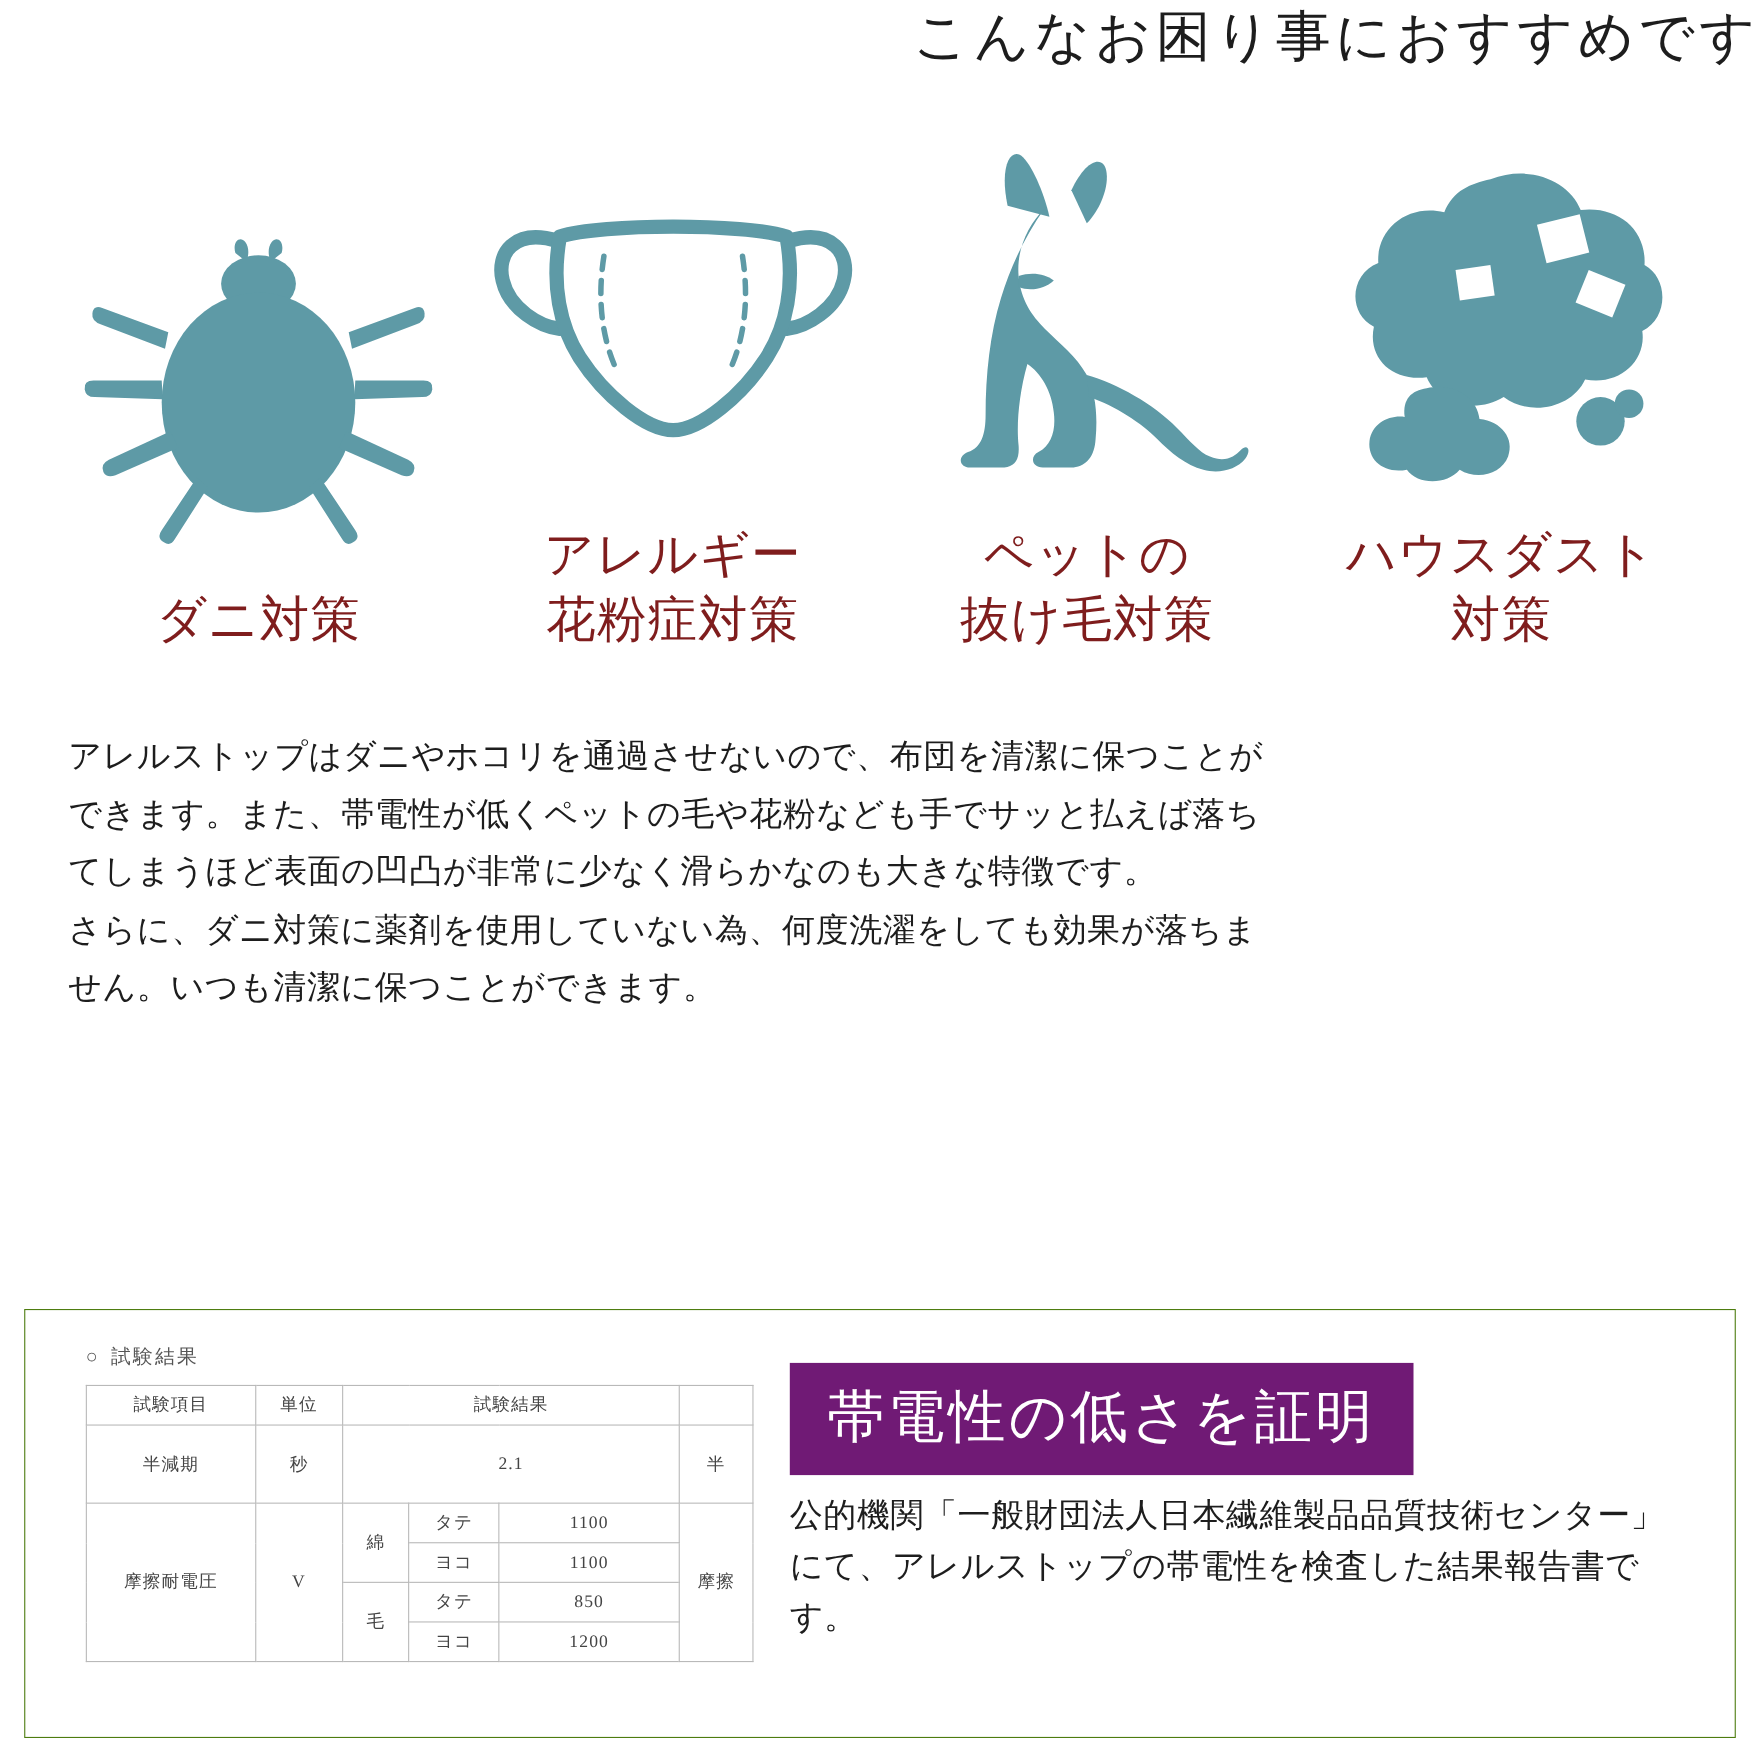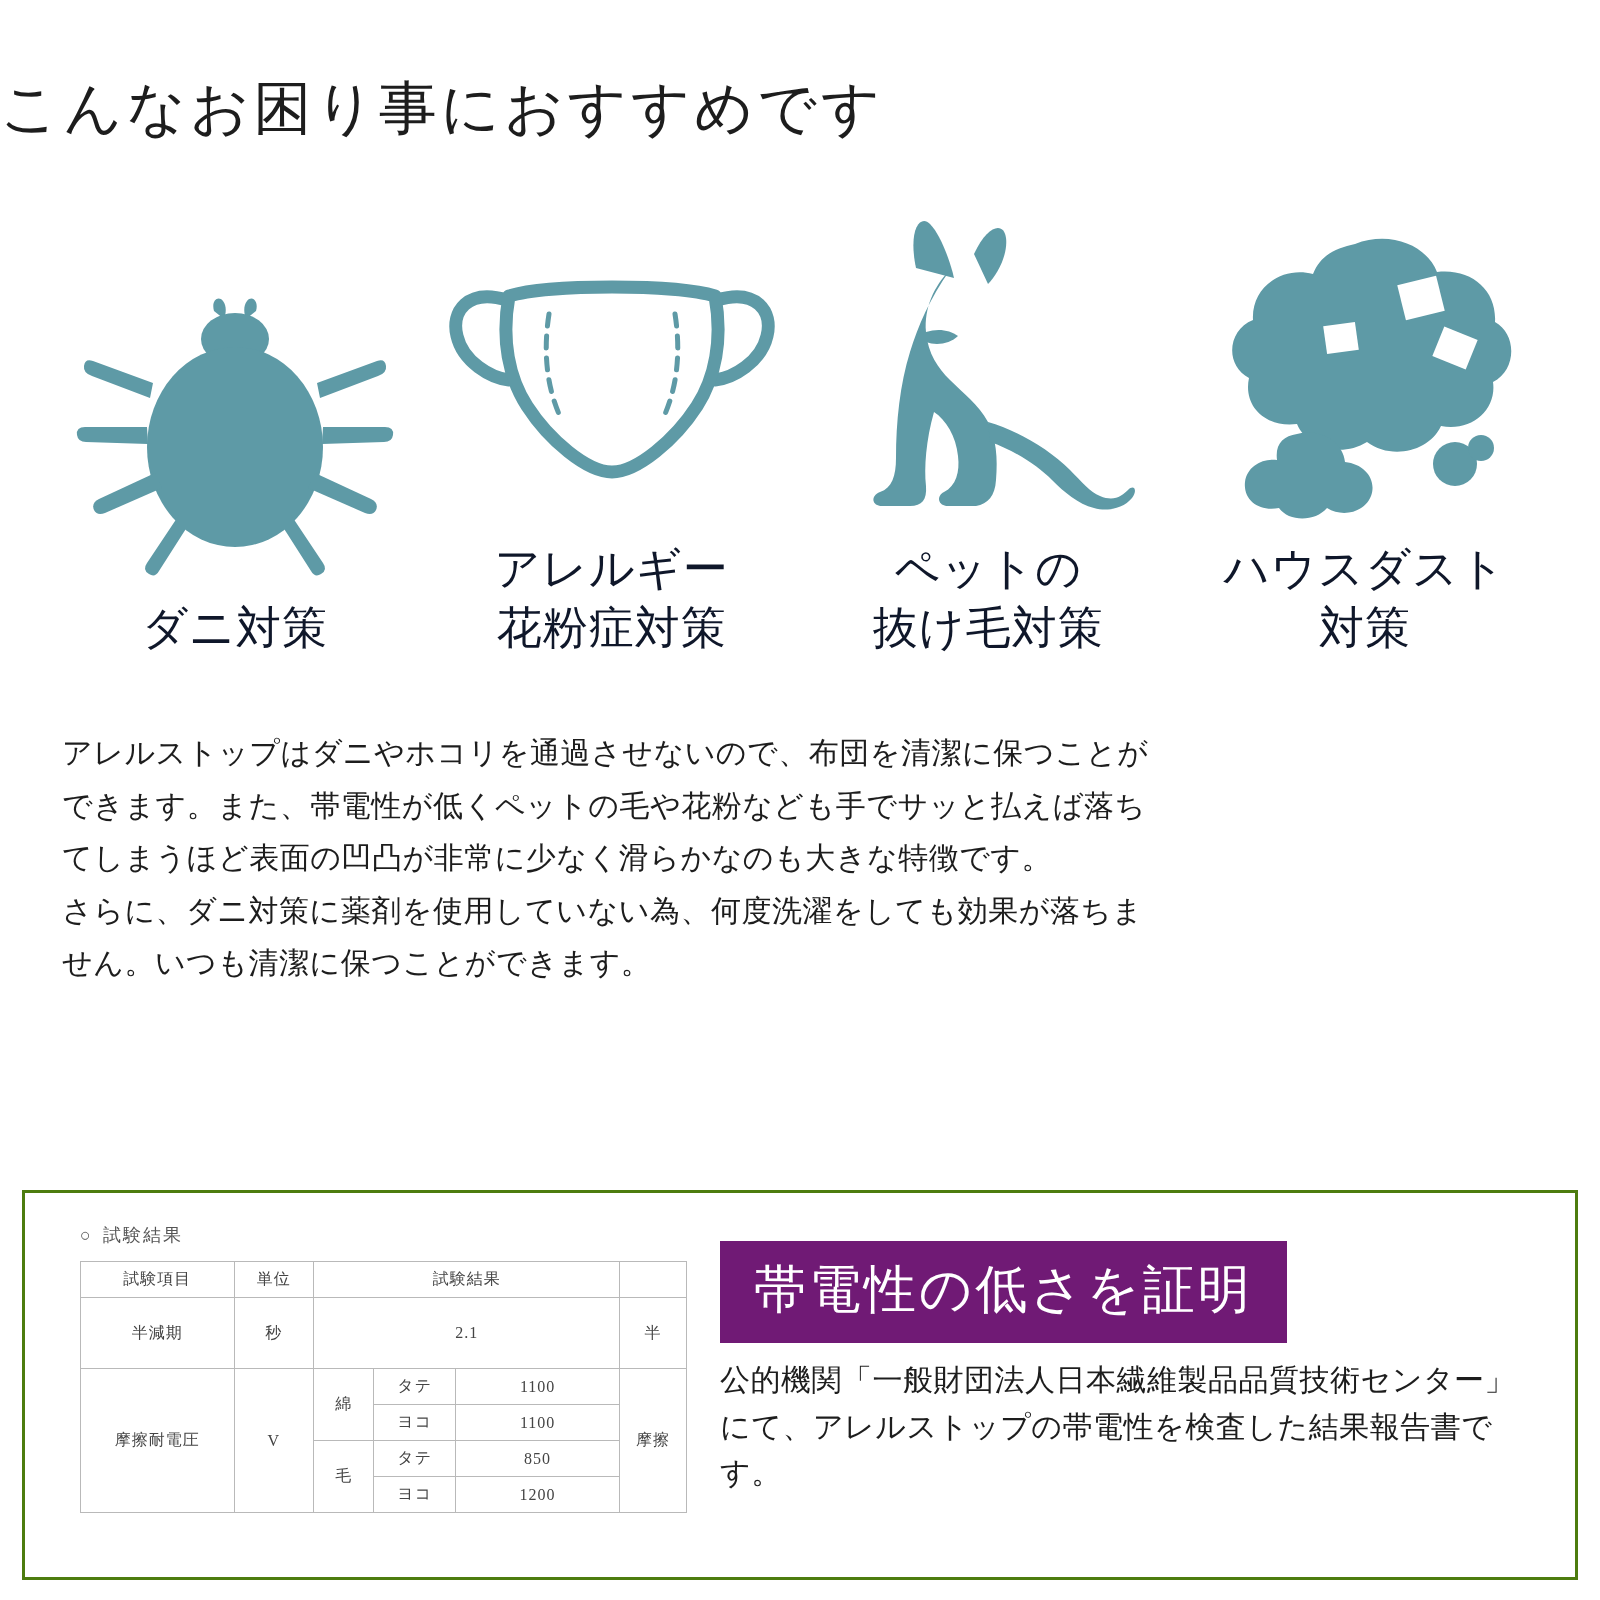--- a/index.html
+++ b/index.html
@@ -11,25 +11,24 @@
     height: 1600px;
     background: #ffffff;
     font-family: "Liberation Serif", "DejaVu Serif", serif;
     color: #222222;
     overflow: hidden;
     position: relative;
   }
 
   
   .headline {
-    text-align: left;
-    font-size: 58px;
+    text-align: right;
+    font-size: 50px;
     letter-spacing: 4px;
     color: #1d1d1d;
-    padding-top: 70px;
     font-weight: 400;
   }
 
   
   .features {
     display: flex;
     justify-content: space-between;
     align-items: flex-end;
     padding: 60px 55px 0 55px;
     box-sizing: border-box;
@@ -40,23 +39,23 @@
     flex-direction: column;
     align-items: center;
   }
   .feature-icon {
     height: 320px;
     display: flex;
     align-items: flex-end;
     justify-content: center;
   }
   .feature-label {
-    margin-top: 12px;
+    margin-top: 28px;
     text-align: center;
-    color: #0f172a;
+    color: #7f1d1d;
     font-size: 45px;
     line-height: 1.3;
     letter-spacing: 1px;
   }
   .feature-label .l2 { display: block; }
 
   
   .body-copy {
     margin: 72px 62px 0 62px;
     font-size: 30px;
@@ -67,21 +66,21 @@
   .body-copy p { margin: 0; }
   .body-copy p + p { margin-top: 4px; }
 
   
   .cert-panel {
     position: absolute;
     left: 22px;
     top: 1190px;
     width: 1556px;
     height: 390px;
-    border: 3px solid #4d7c0f;
+    border: 1px solid #4d7c0f;
     box-sizing: border-box;
     display: flex;
   }
   .cert-left {
     width: 660px;
     padding: 30px 0 0 55px;
     box-sizing: border-box;
   }
   .cert-title {
     font-size: 18px;

